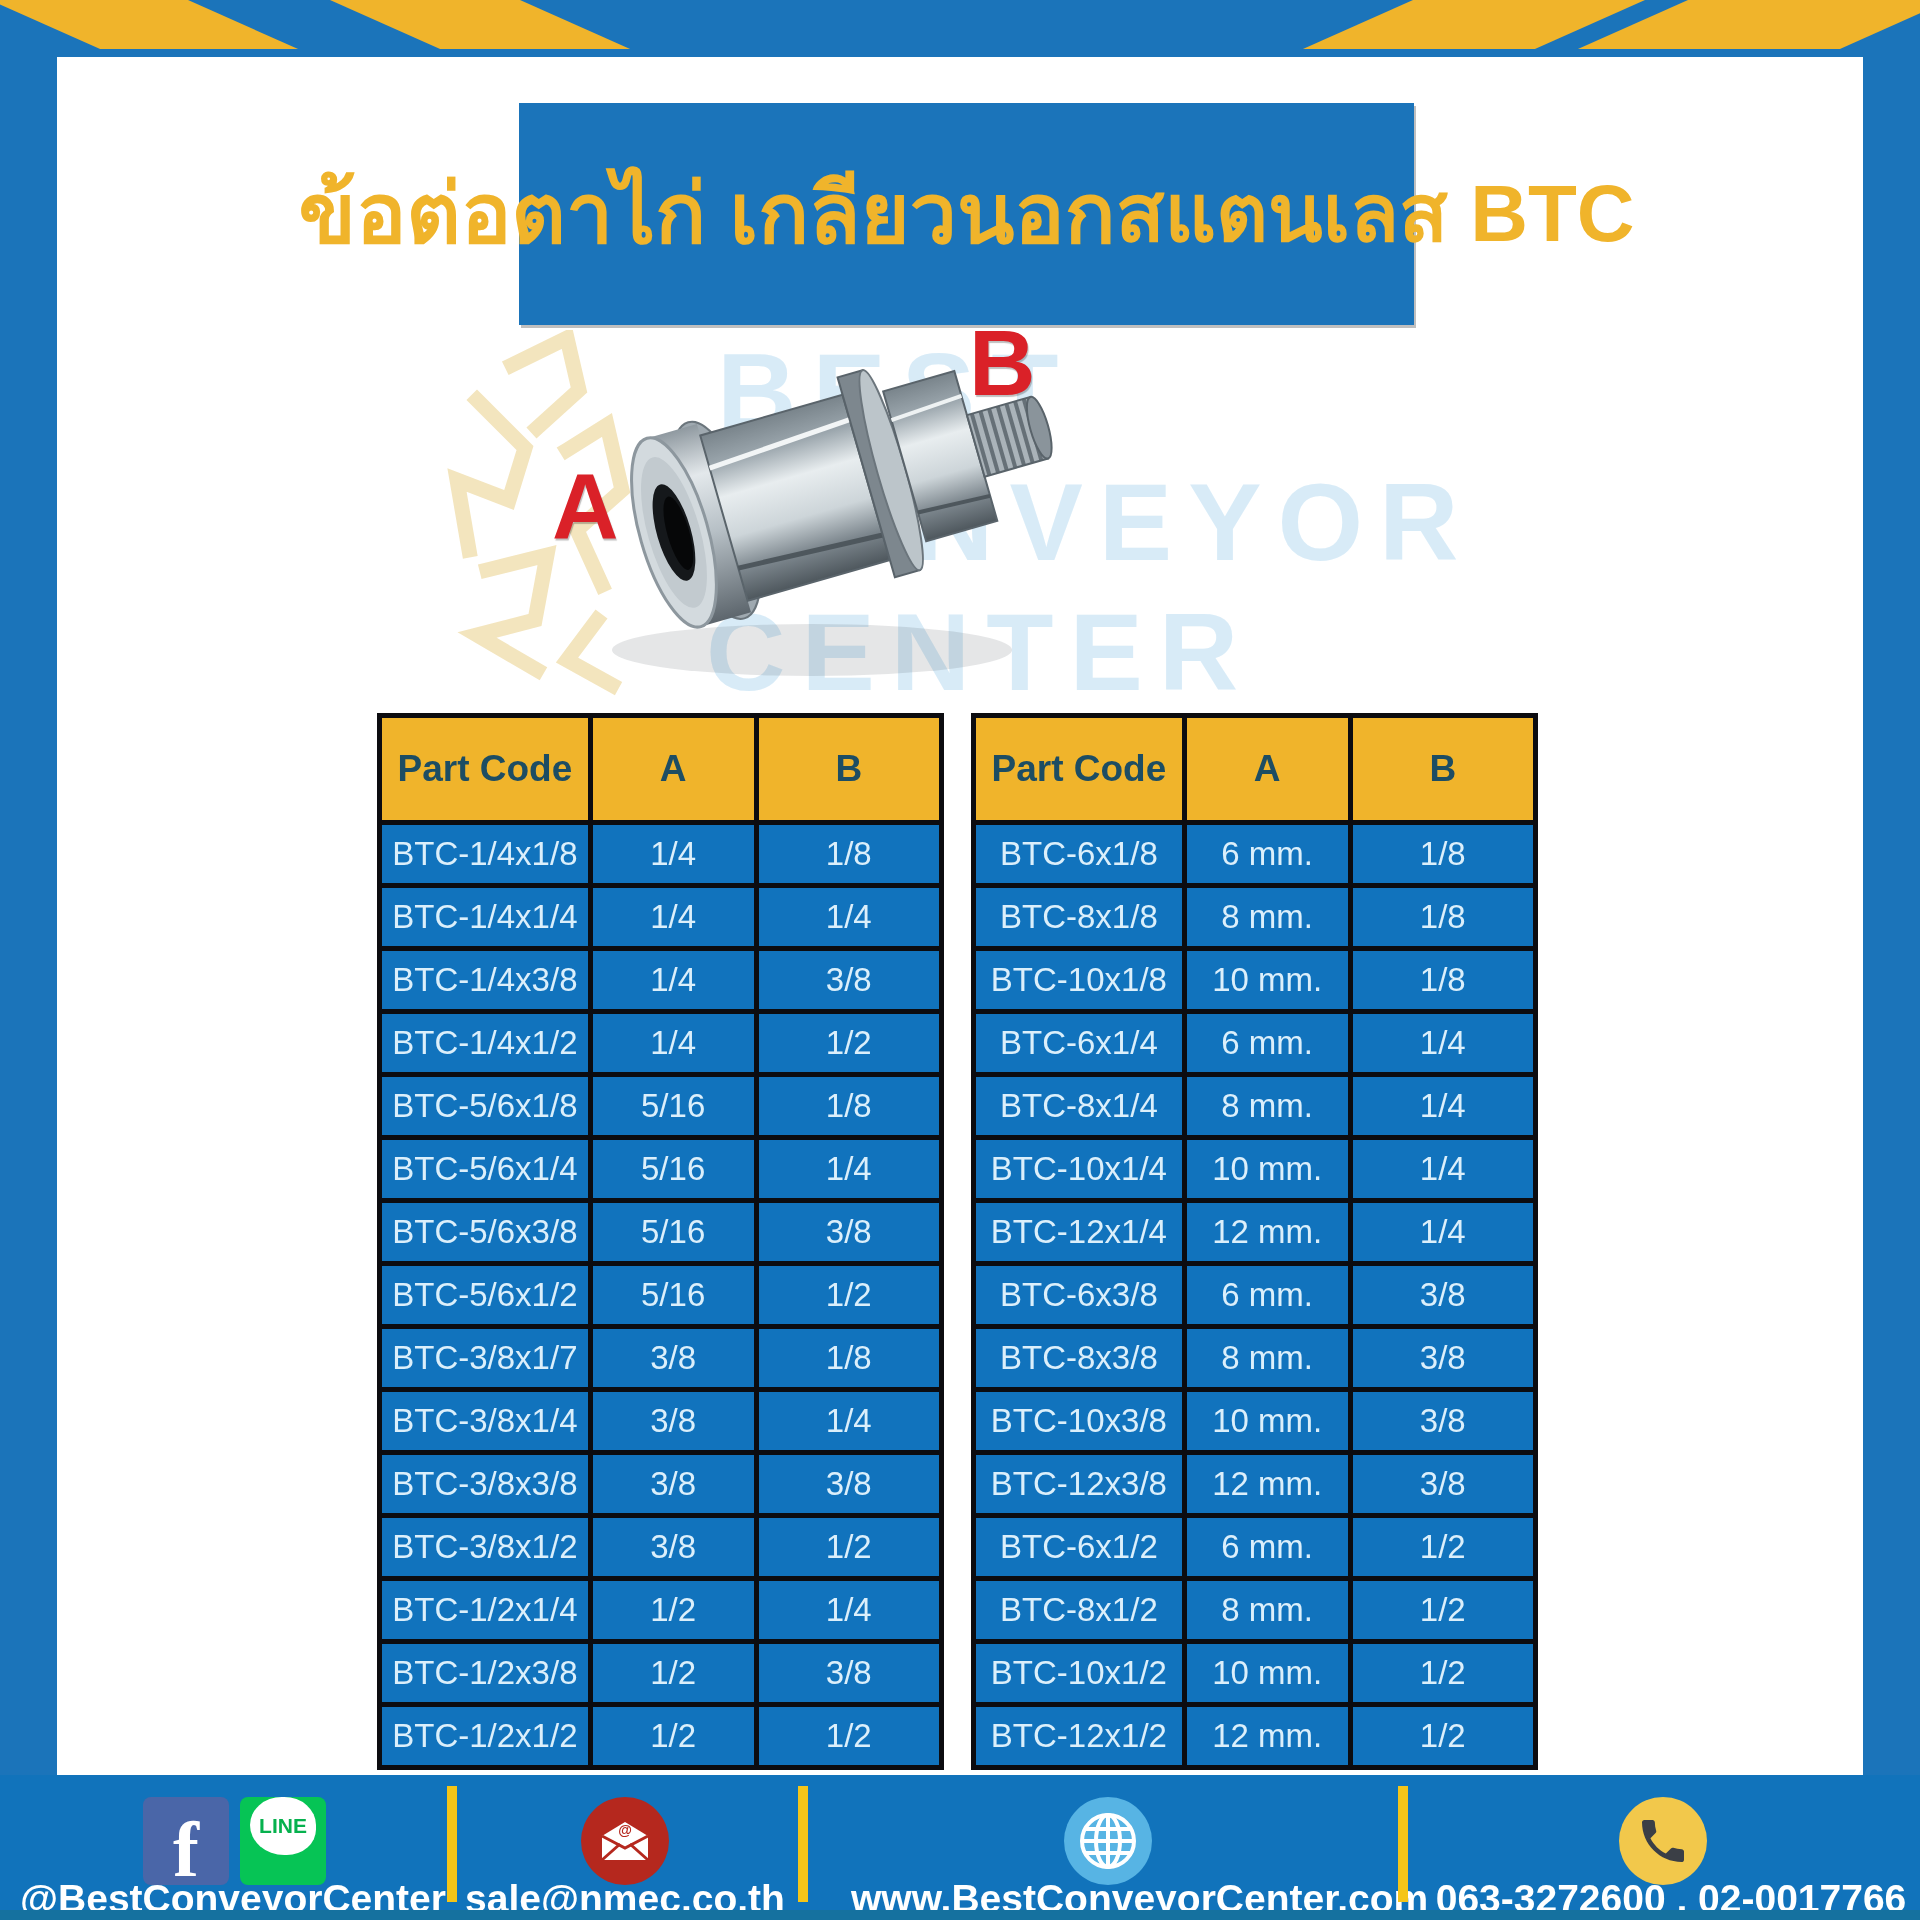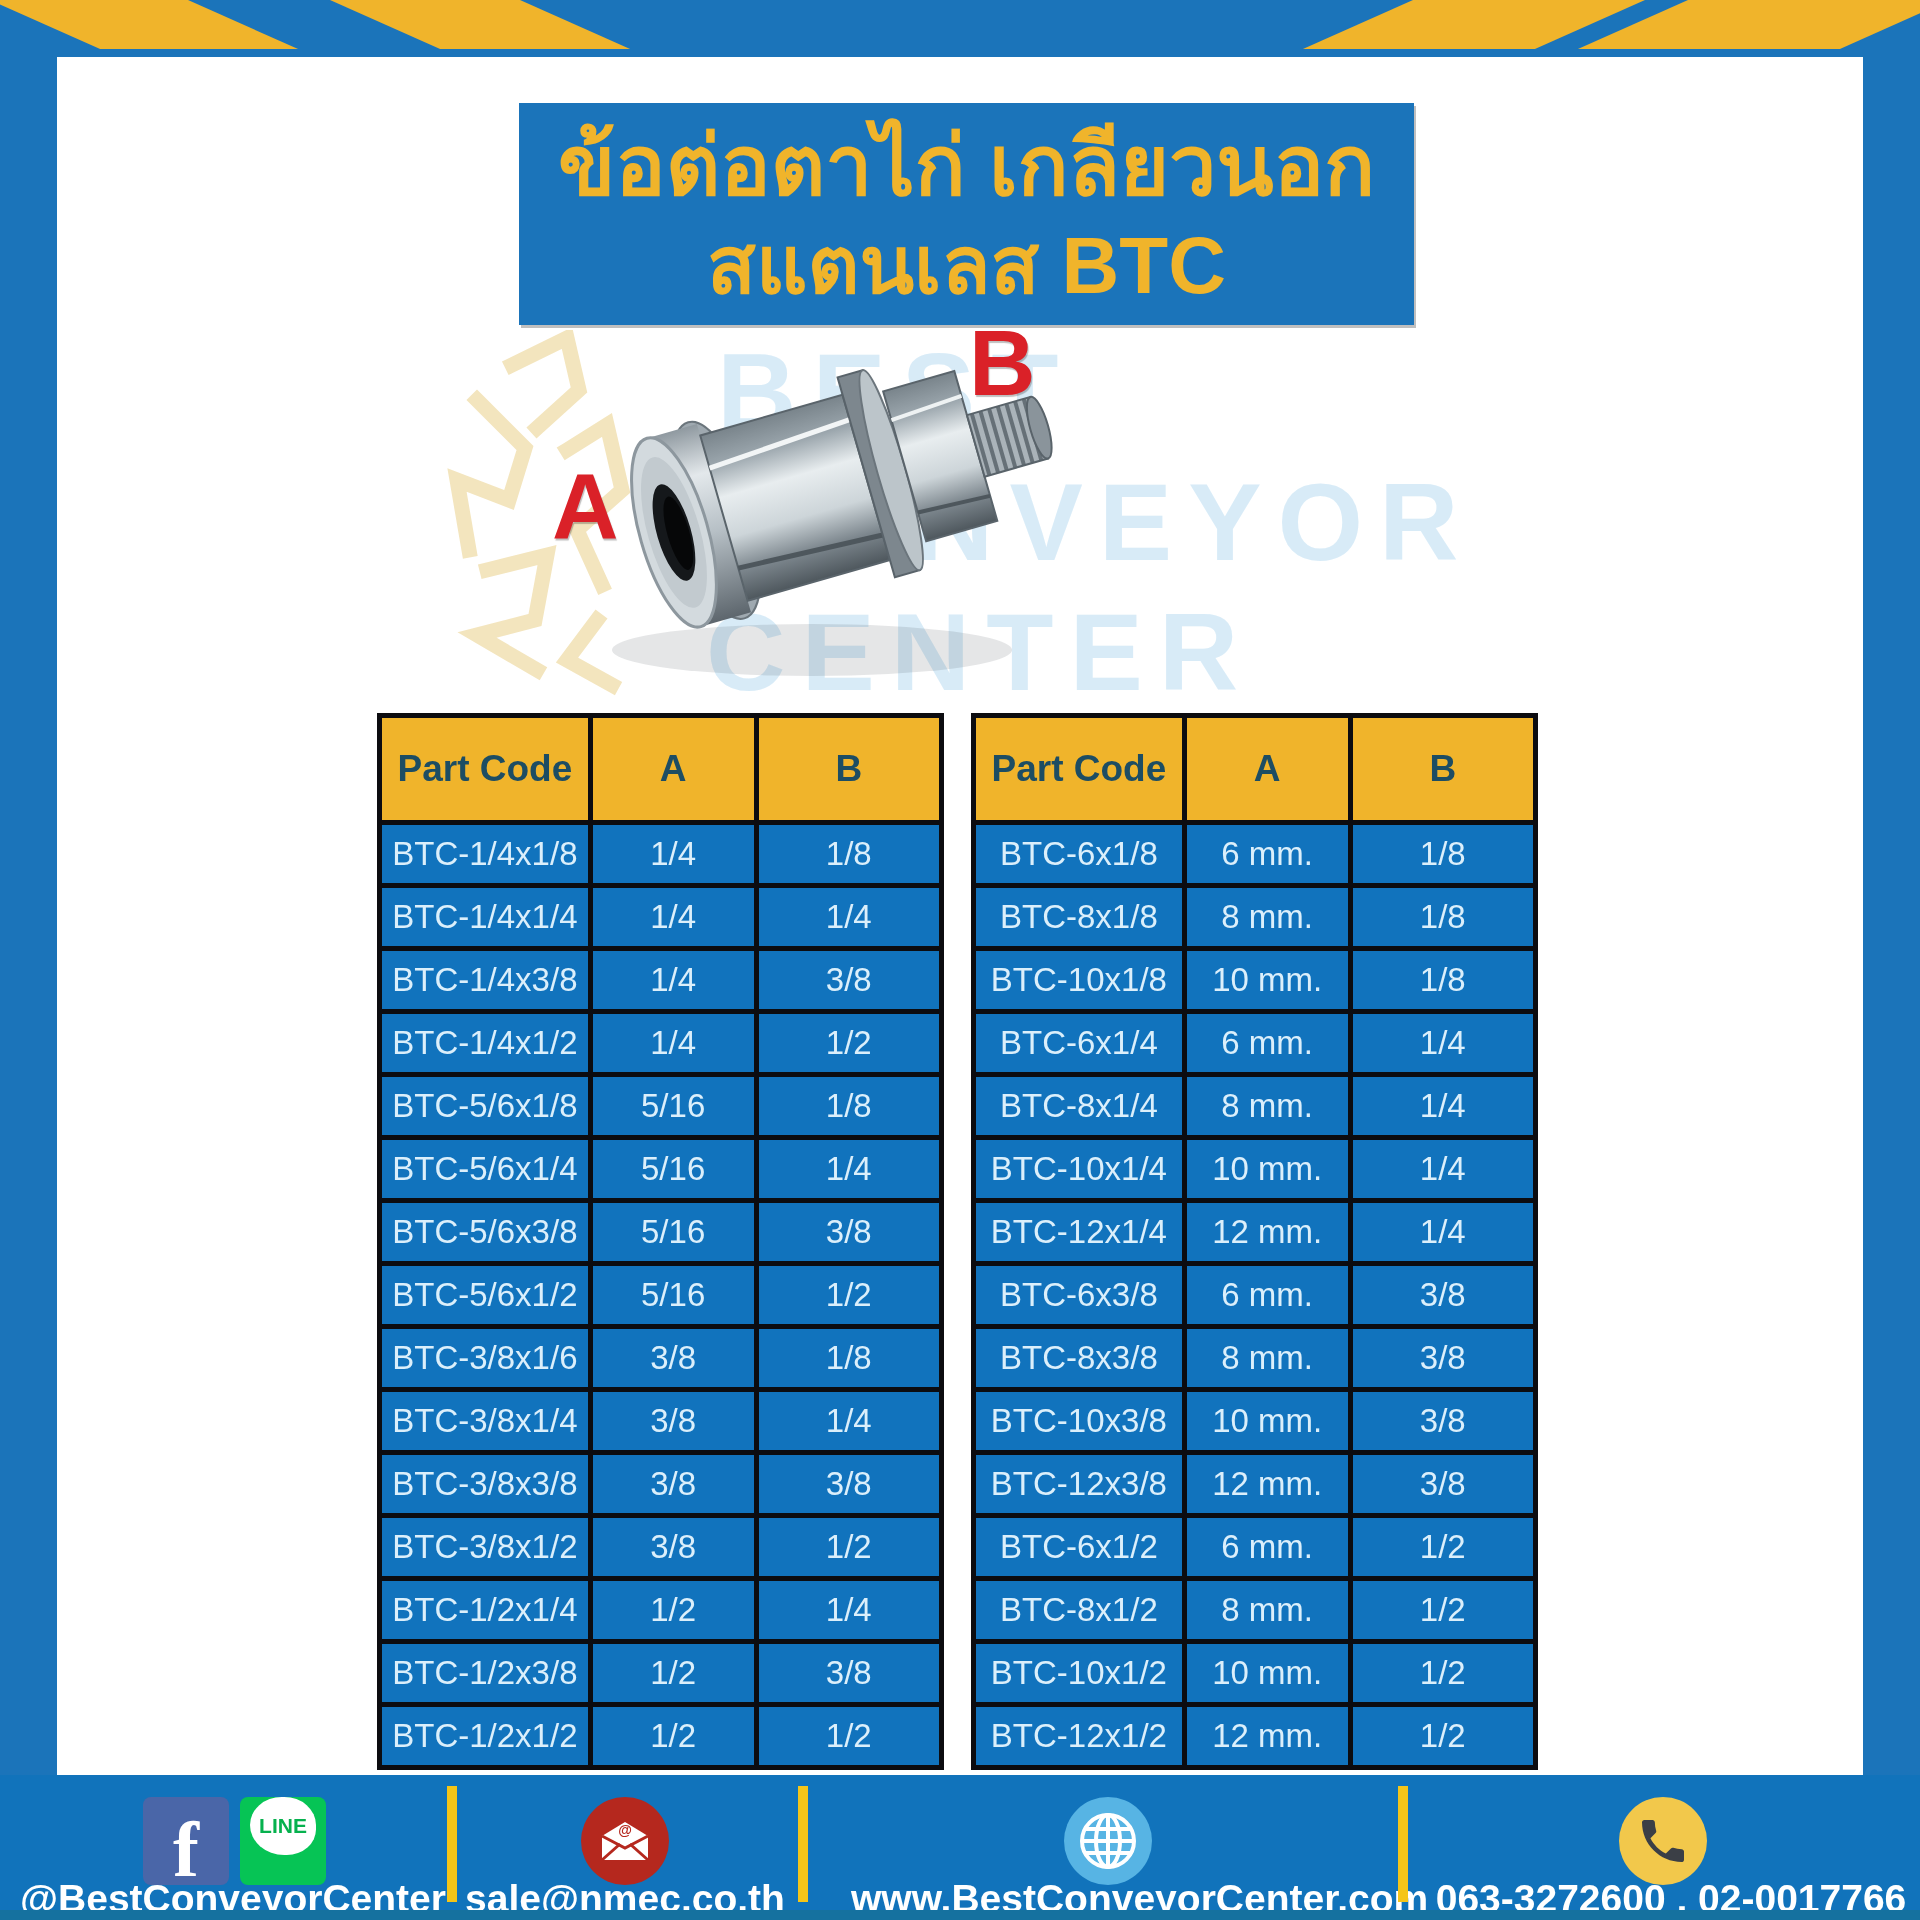--- a/index.html
+++ b/index.html
@@ -15,21 +15,21 @@
   .s1{left:-10px;width:198px;}
   .s2{left:330px;width:190px;}
   .s3{left:1413px;width:232px;}
   .s4{left:1688px;width:262px;}
   .side-border{position:absolute;top:57px;width:57px;height:1718px;background:#1b74ba;}
   .side-border.left{left:0;}
   .side-border.right{left:1863px;}
   
   .title-box{
     position:absolute;left:519px;top:103px;width:895px;height:222px;background:#1b74ba;
-    display:flex;flex-direction:column;align-items:center;justify-content:center;
+    display:flex;flex-direction:row;align-items:center;justify-content:center;
     box-shadow:2px 3px 0 rgba(0,0,0,.25);
   }
   .title-line1{color:#f0b42b;font-size:84px;font-weight:700;line-height:104px;white-space:nowrap;}
   .title-line2{color:#f0b42b;font-size:80px;font-weight:700;line-height:96px;white-space:nowrap;}
   
   .hero{position:absolute;left:57px;top:325px;width:1806px;height:380px;}
   .wm-mascot{position:absolute;left:360px;top:5px;opacity:.95;}
   .wm-line{position:absolute;color:#cfe7f6;font-weight:800;letter-spacing:16px;font-size:110px;line-height:110px;opacity:.8;white-space:nowrap;}
   .wm1{left:660px;top:12px;}
   .wm2{left:660px;top:142px;}
@@ -204,21 +204,21 @@
           <td>BTC-5/6x3/8</td>
           <td>5/16</td>
           <td>3/8</td>
         </tr>
         <tr>
           <td>BTC-5/6x1/2</td>
           <td>5/16</td>
           <td>1/2</td>
         </tr>
         <tr>
-          <td>BTC-3/8x1/6</td>
+          <td>BTC-3/8x1/7</td>
           <td>3/8</td>
           <td>1/8</td>
         </tr>
         <tr>
           <td>BTC-3/8x1/4</td>
           <td>3/8</td>
           <td>1/4</td>
         </tr>
         <tr>
           <td>BTC-3/8x3/8</td>

